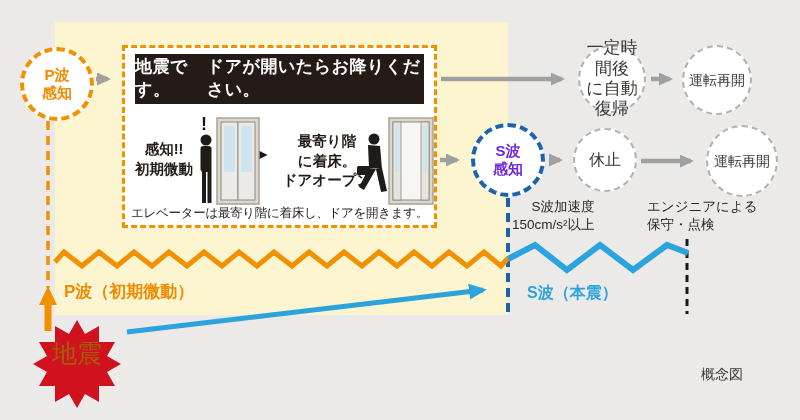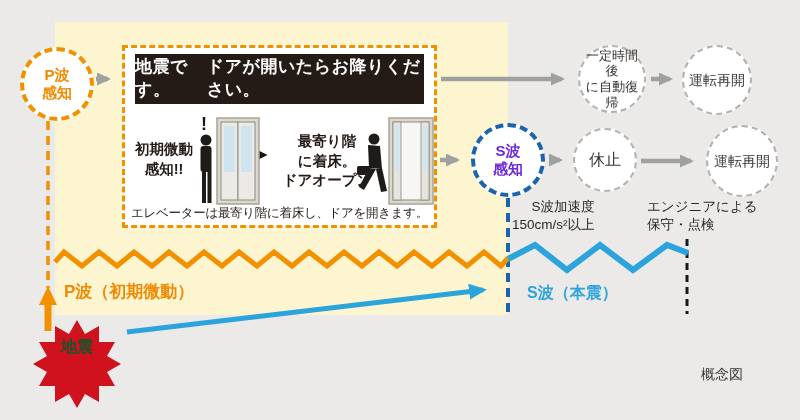--- a/index.html
+++ b/index.html
@@ -35,35 +35,35 @@
   
   .circle{
     position:absolute;border-radius:50%;background:#ffffff;
     display:flex;flex-direction:column;align-items:center;justify-content:center;
     text-align:center;box-sizing:border-box;z-index:4;line-height:1.2;
   }
   .c-gray{border:2px dashed #b3b0af;color:#3a3633;}
   .c-orange{border:4px dashed #f29100;color:#f08a00;font-weight:bold;}
   .c-blue{border:4px dashed #1b63ab;color:#6d28d9;font-weight:bold;}
   .p-wave{left:20px;top:47px;width:74px;height:74px;font-size:15px;}
-  .auto-return{left:578px;top:45px;width:68px;height:68px;font-size:13px;}
+  .auto-return{left:578px;top:45px;width:68px;height:68px;font-size:17px;}
   .resume-top{left:682px;top:45px;width:70px;height:70px;font-size:14px;}
   .s-wave{left:471px;top:123px;width:74px;height:74px;font-size:15px;}
   .pause{left:573px;top:128px;width:64px;height:64px;font-size:16px;}
   .resume-bottom{left:706px;top:125px;width:72px;height:72px;font-size:14px;}
   
   .note{position:absolute;font-size:13.5px;line-height:1.3;color:#2b2724;z-index:5;}
   .note-accel{left:512px;top:198px;text-align:right;}
   .note-engineer{left:647px;top:198px;}
   .wave-label{position:absolute;font-weight:bold;z-index:5;}
   .p-label{left:64px;top:280px;font-size:17px;color:#f08a00;}
   .s-label{left:527px;top:283px;font-size:16px;color:#2ba3dc;}
   .quake-text{
     position:absolute;left:45px;top:337px;width:64px;text-align:center;
-    color:#14532d;font-weight:bold;font-size:16px;line-height:1.3;z-index:5;
+    color:#a16207;font-weight:normal;font-size:25px;line-height:1.3;z-index:5;
   }
   .footer-note{position:absolute;left:701px;top:366px;font-size:14px;color:#3a3633;z-index:5;}
 </style>
 </head>
 <body>
 
 <div class="stage">
 
   <div class="abs cream-panel"></div>
 
@@ -133,22 +133,22 @@
     </g>
   </svg>
 
   <div class="abs dashed-box">
     <div class="banner">
       <div>地震です。</div>
       <div>ドアが開いたらお降りください。</div>
     </div>
     <div class="excl">!</div>
     <div class="box-label lbl-left">
+      <div>感知!!</div>
       <div>初期微動</div>
-      <div>感知!!</div>
     </div>
     <div class="step-arrow">▶</div>
     <div class="box-label lbl-right">
       <div>最寄り階</div>
       <div>に着床。</div>
       <div>ドアオープン</div>
     </div>
     <div class="box-caption">エレベーターは最寄り階に着床し、ドアを開きます。</div>
   </div>
 

